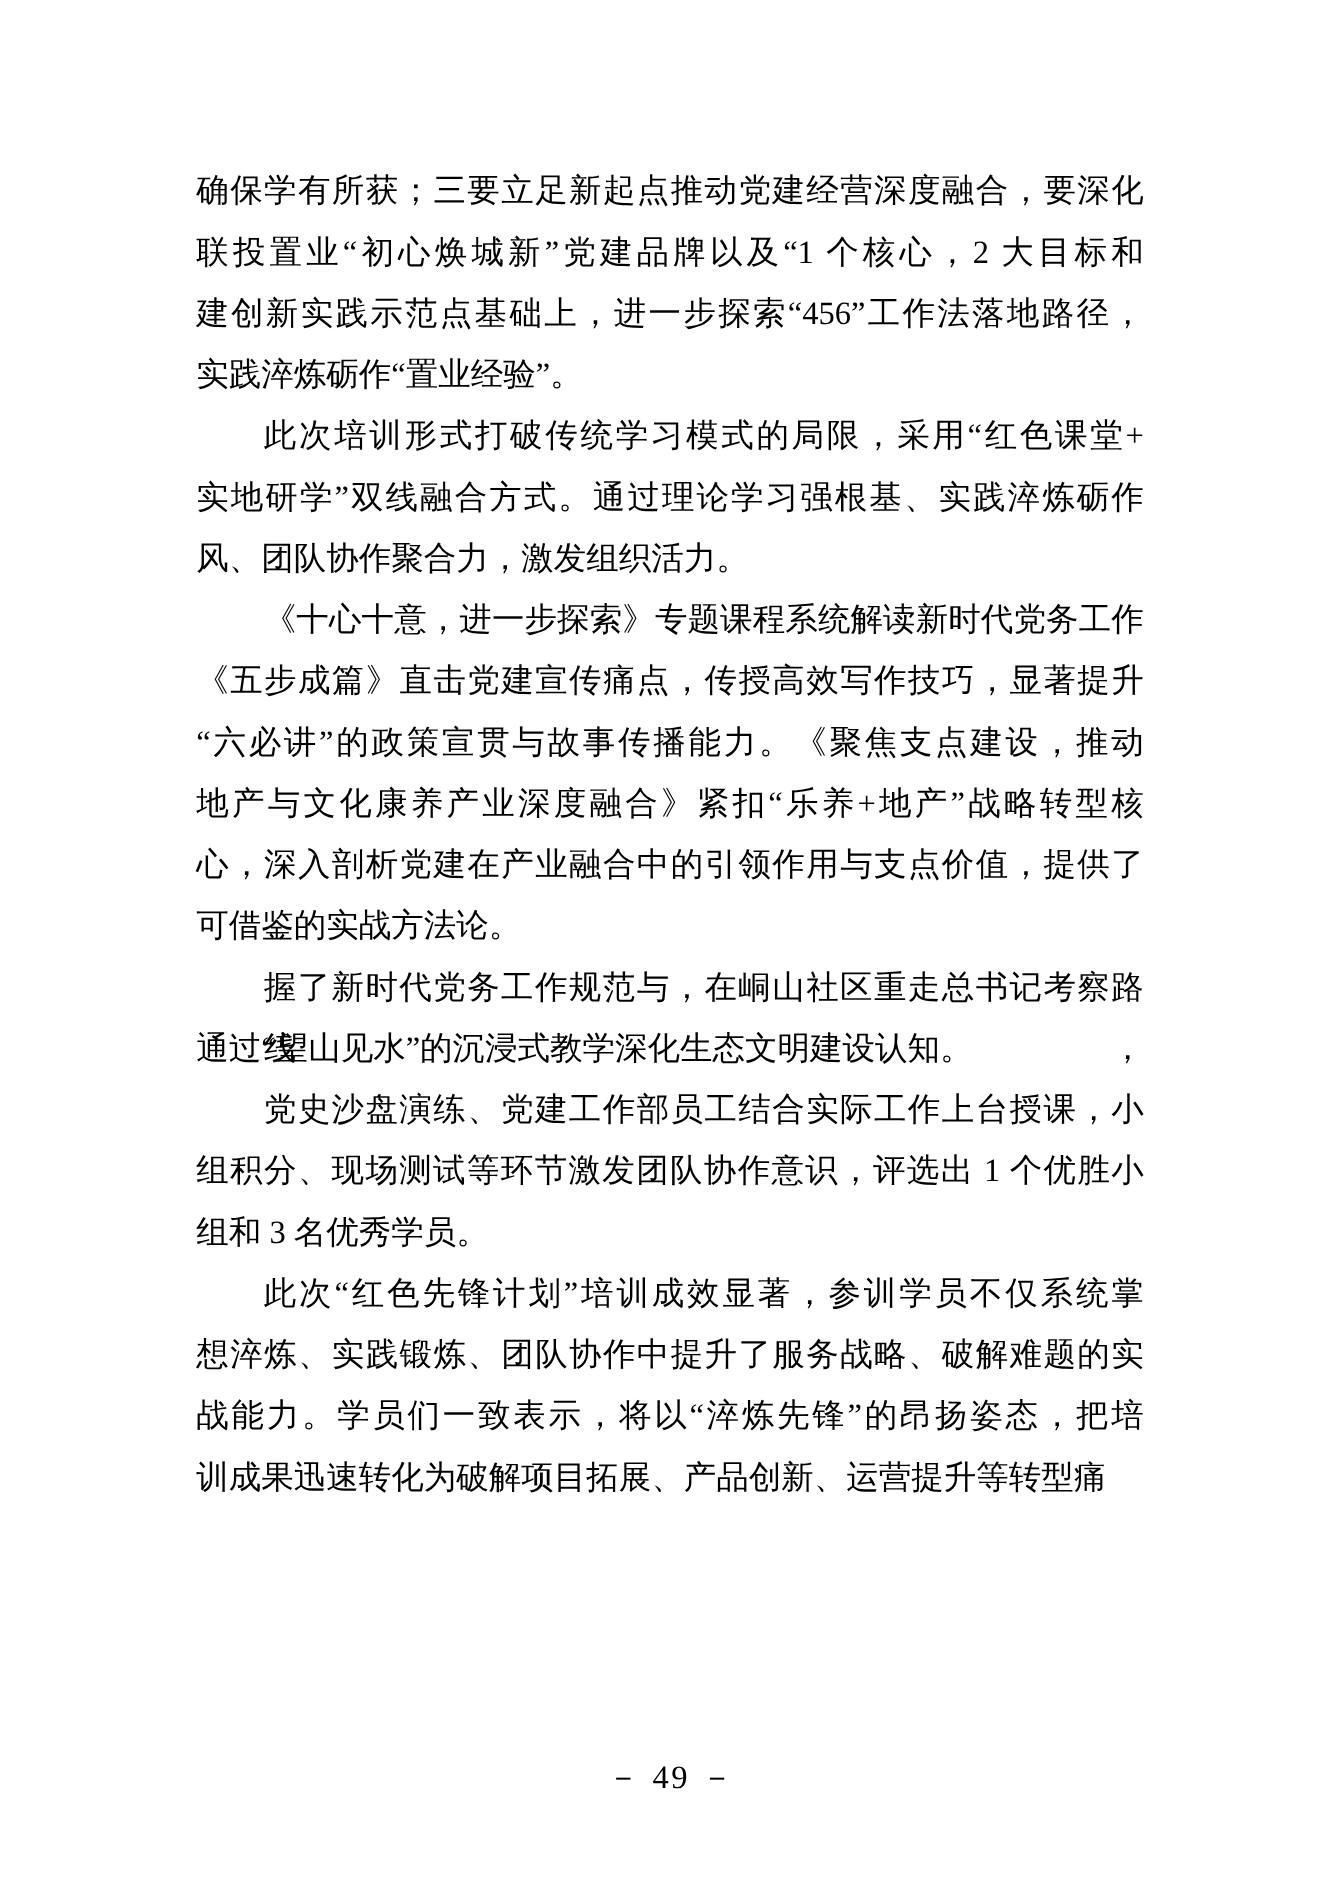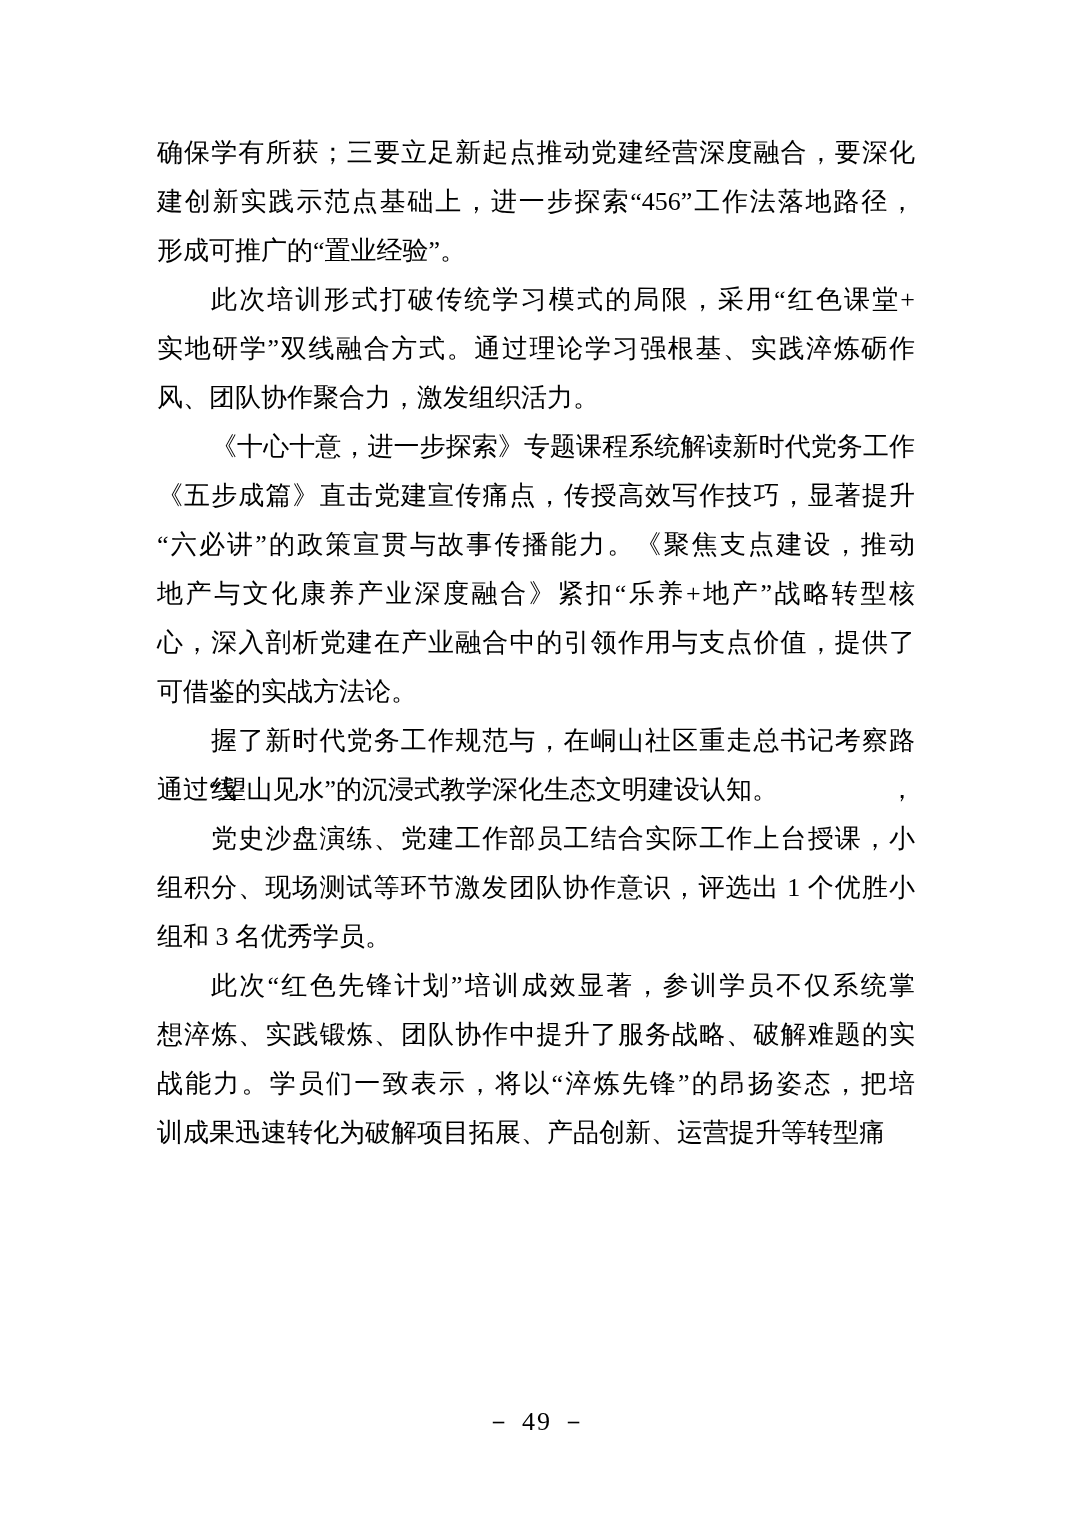--- a/index.html
+++ b/index.html
@@ -56,22 +56,23 @@
     letter-spacing: 2px;
   }
 </style>
 </head>
 <body>
 
 <div class="page">
   <div class="text-block">
       <div class="paragraph">
         <div class="line">确保学有所获；三要立足新起点推动党建经营深度融合，要深化</div>
+        <div class="line">联投置业“初心焕城新”党建品牌以及“1 个核心，2 大目标和</div>
         <div class="line">建创新实践示范点基础上，进一步探索“456”工作法落地路径，</div>
-        <div class="line last">形成可推广的“置业经验”。</div>
+        <div class="line last">实践淬炼砺作“置业经验”。</div>
       </div>
       <div class="paragraph">
         <div class="line indent">此次培训形式打破传统学习模式的局限，采用“红色课堂+</div>
         <div class="line">实地研学”双线融合方式。通过理论学习强根基、实践淬炼砺作</div>
         <div class="line last">风、团队协作聚合力，激发组织活力。</div>
       </div>
       <div class="paragraph">
         <div class="line indent">《十心十意，进一步探索》专题课程系统解读新时代党务工作</div>
         <div class="line">《五步成篇》直击党建宣传痛点，传授高效写作技巧，显著提升</div>
         <div class="line">“六必讲”的政策宣贯与故事传播能力。《聚焦支点建设，推动</div>

